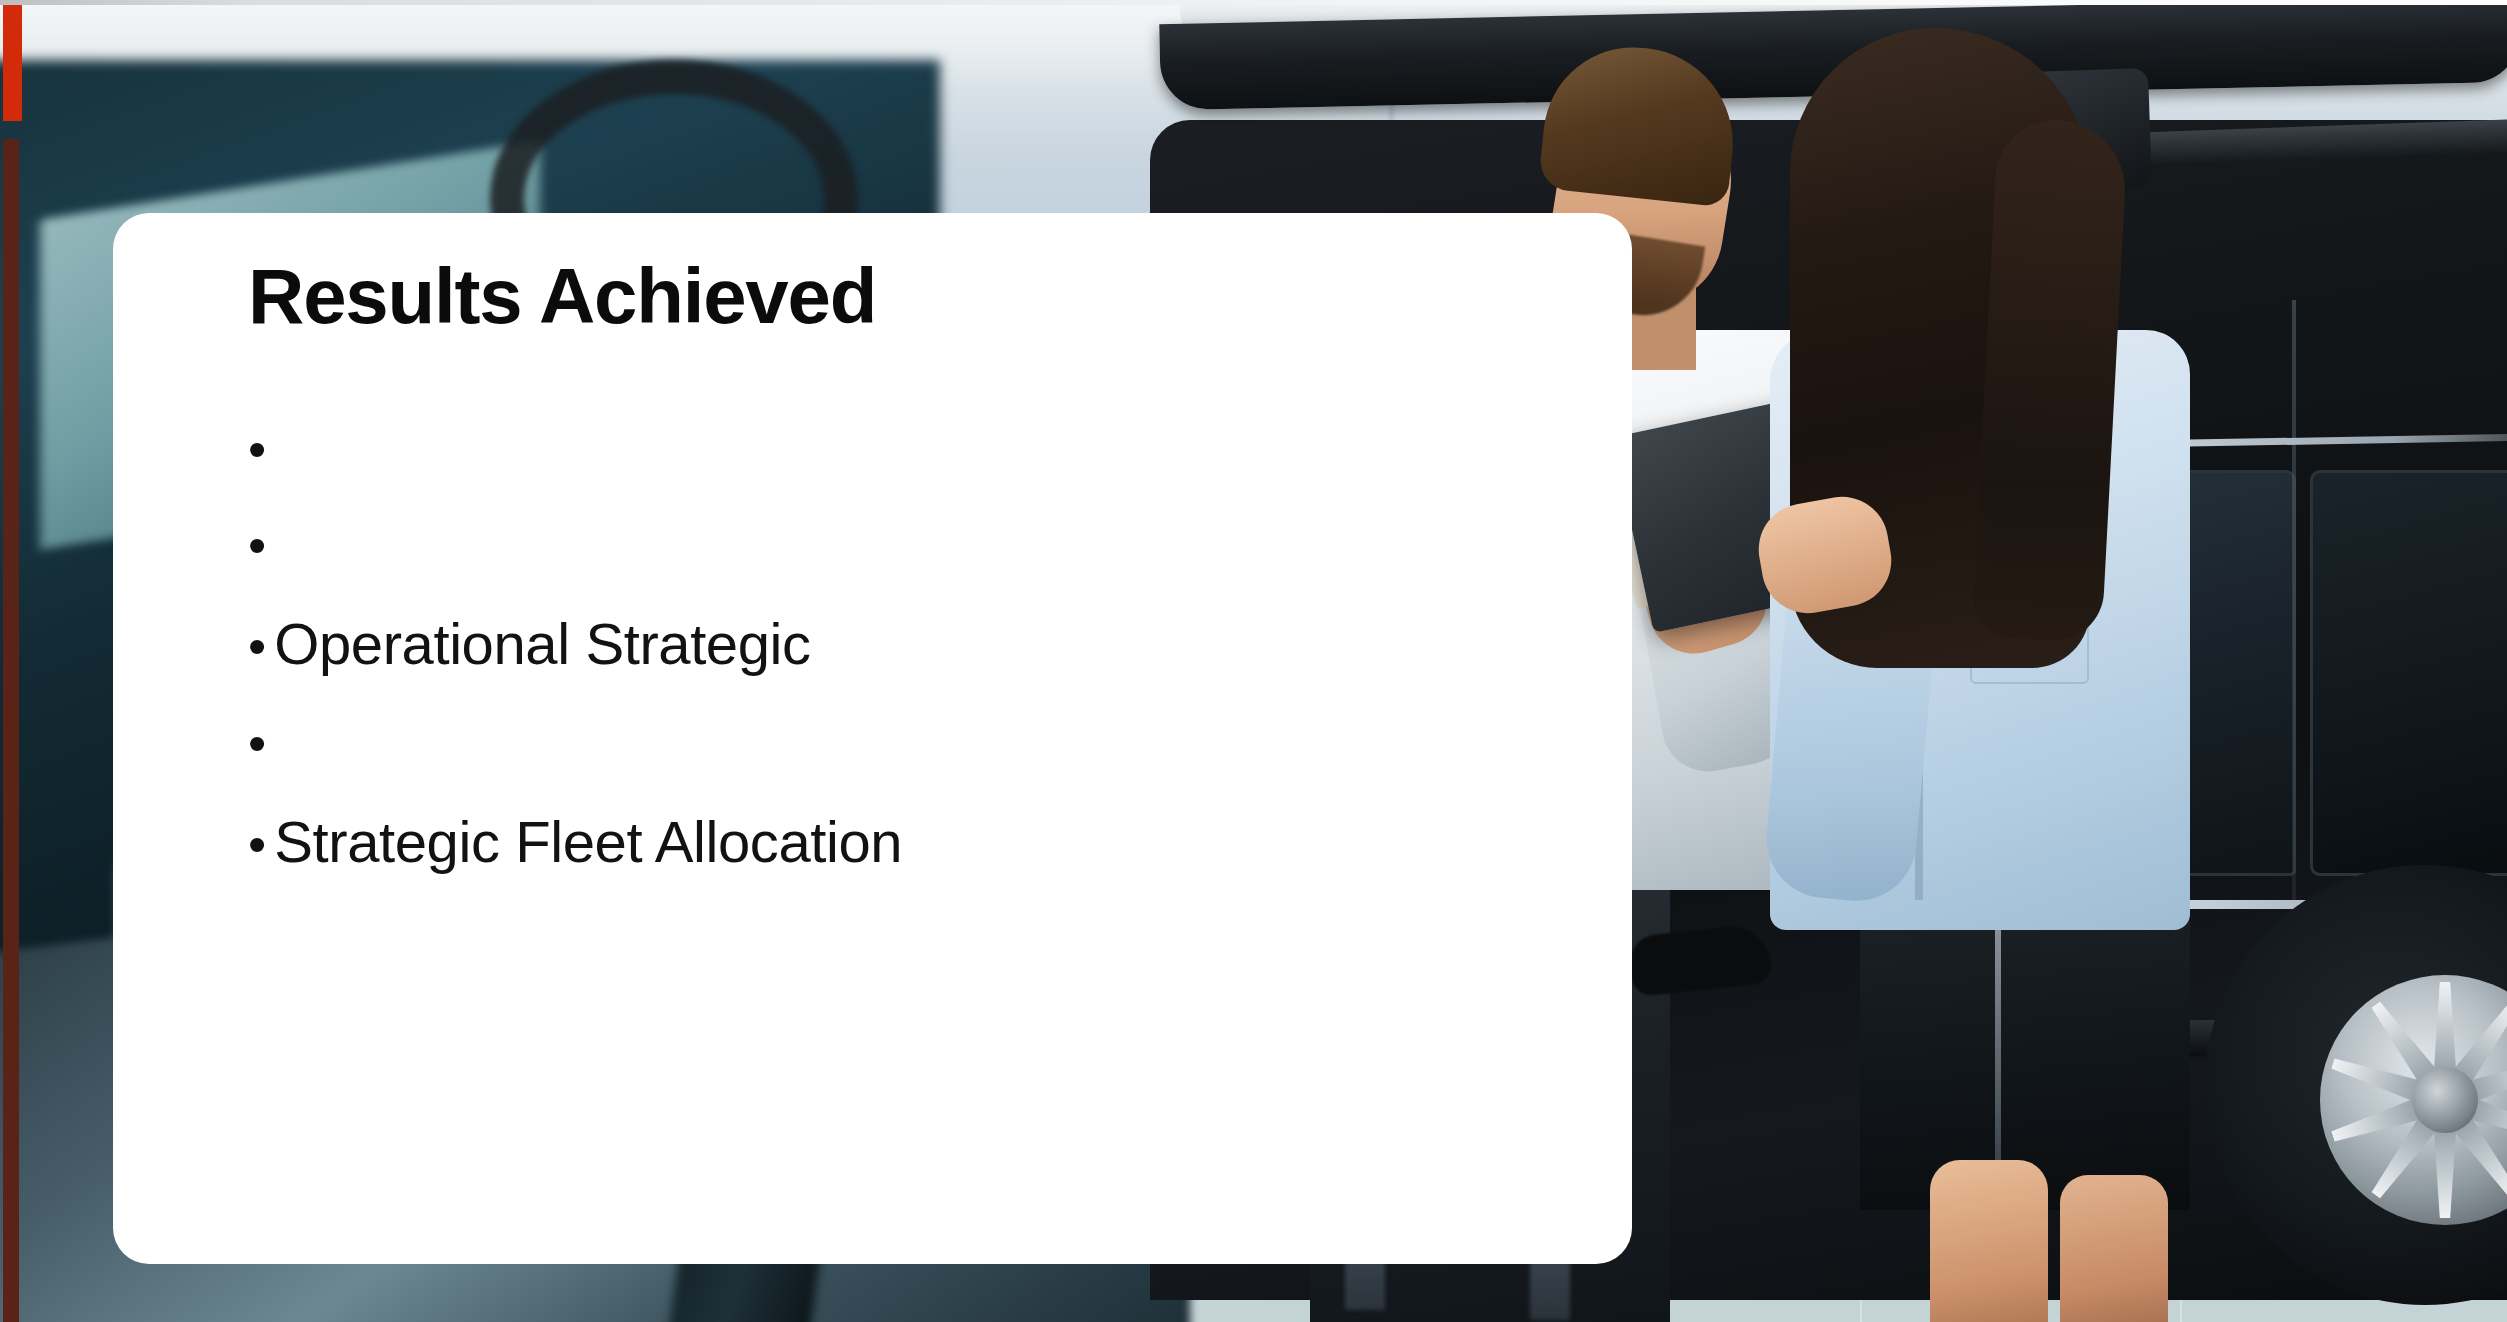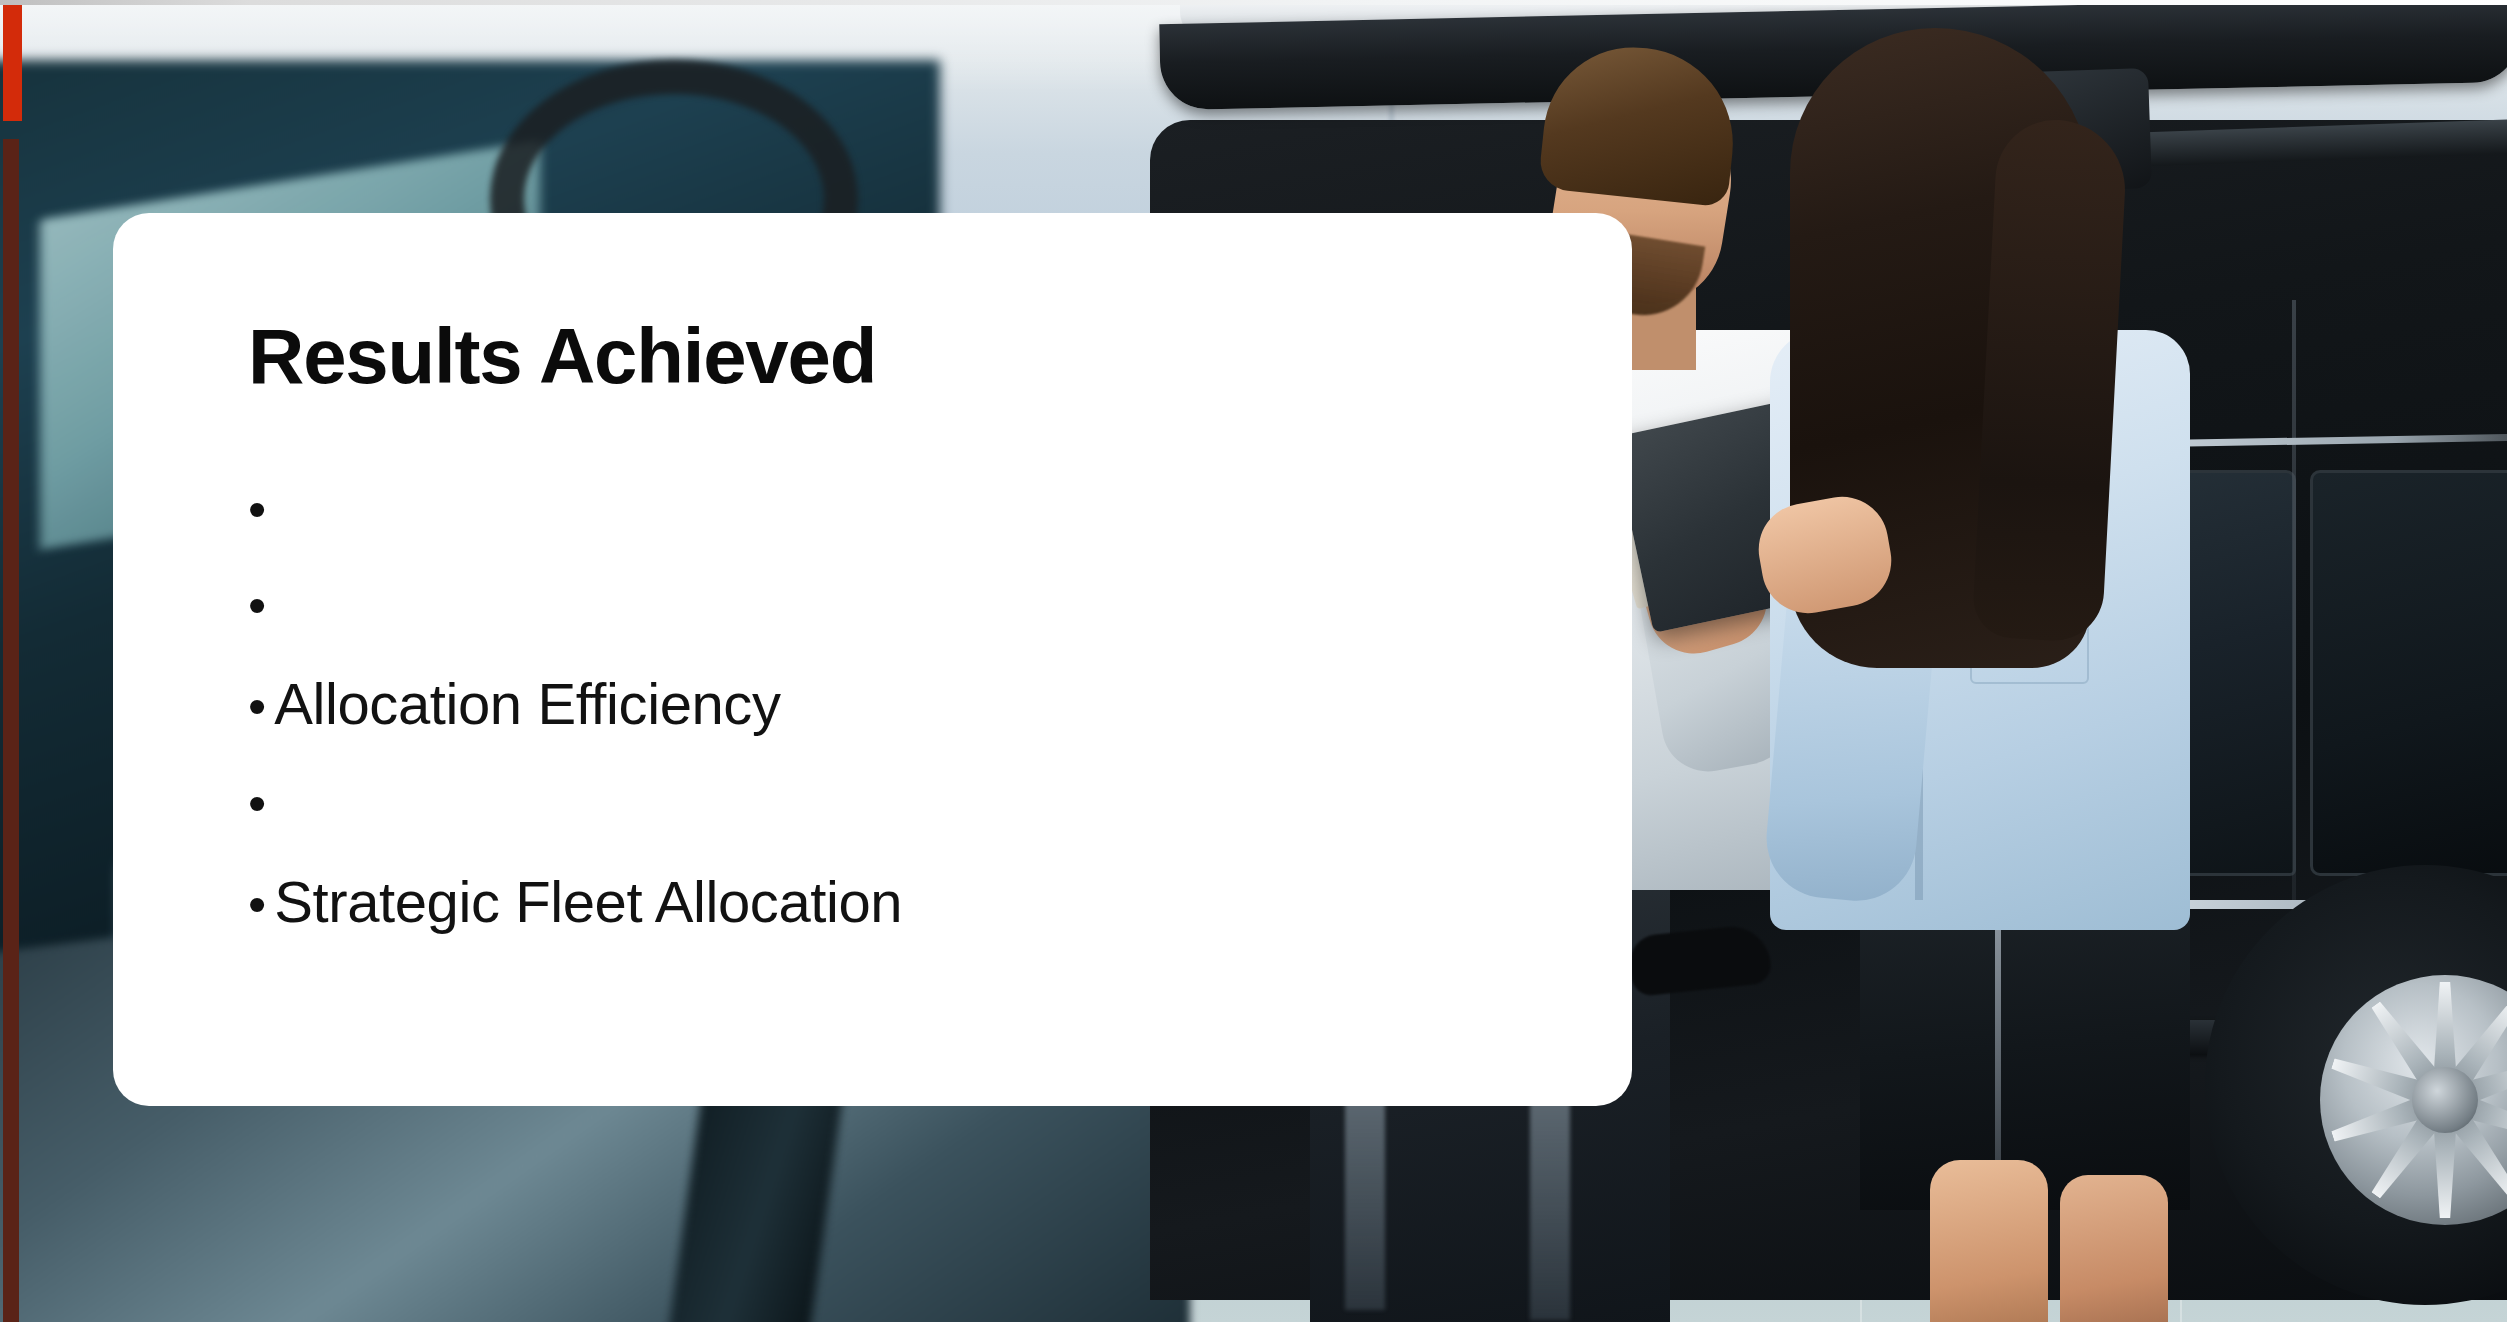--- a/index.html
+++ b/index.html
@@ -451,26 +451,26 @@
     left: 3px; top: 139px;
     width: 16px; height: 1183px;
     background: #5a2317;
     z-index: 30;
   }
 
   
   .card {
     position: absolute;
     left: 113px; top: 213px;
-    width: 1519px; height: 893px;
+    width: 1519px; height: 1051px;
     background: #ffffff;
     border-radius: 36px;
     z-index: 20;
     box-sizing: border-box;
-    padding: 104px 70px 0 135px;
+    padding: 44px 70px 0 135px;
   }
   .card-title {
     font-size: 78px;
     font-weight: 700;
     letter-spacing: -1.2px;
     color: #0b0b0b;
     line-height: 1;
     margin: 0 0 88px 0;
   }
   .bullet-list {
@@ -604,21 +604,21 @@
 
     <ul class="bullet-list">
       <li class="bullet-row">
         <span class="bullet-dot">•</span>
       </li>
       <li class="bullet-row">
         <span class="bullet-dot">•</span>
       </li>
       <li class="bullet-row">
         <span class="bullet-dot">•</span>
-        <span class="bullet-text">Allocation Efficiency</span>
+        <span class="bullet-text">Operational Strategic</span>
       </li>
       <li class="bullet-row">
         <span class="bullet-dot">•</span>
       </li>
       <li class="bullet-row">
         <span class="bullet-dot">•</span>
         <span class="bullet-text">Strategic Fleet Allocation</span>
       </li>
     </ul>
   </div>

